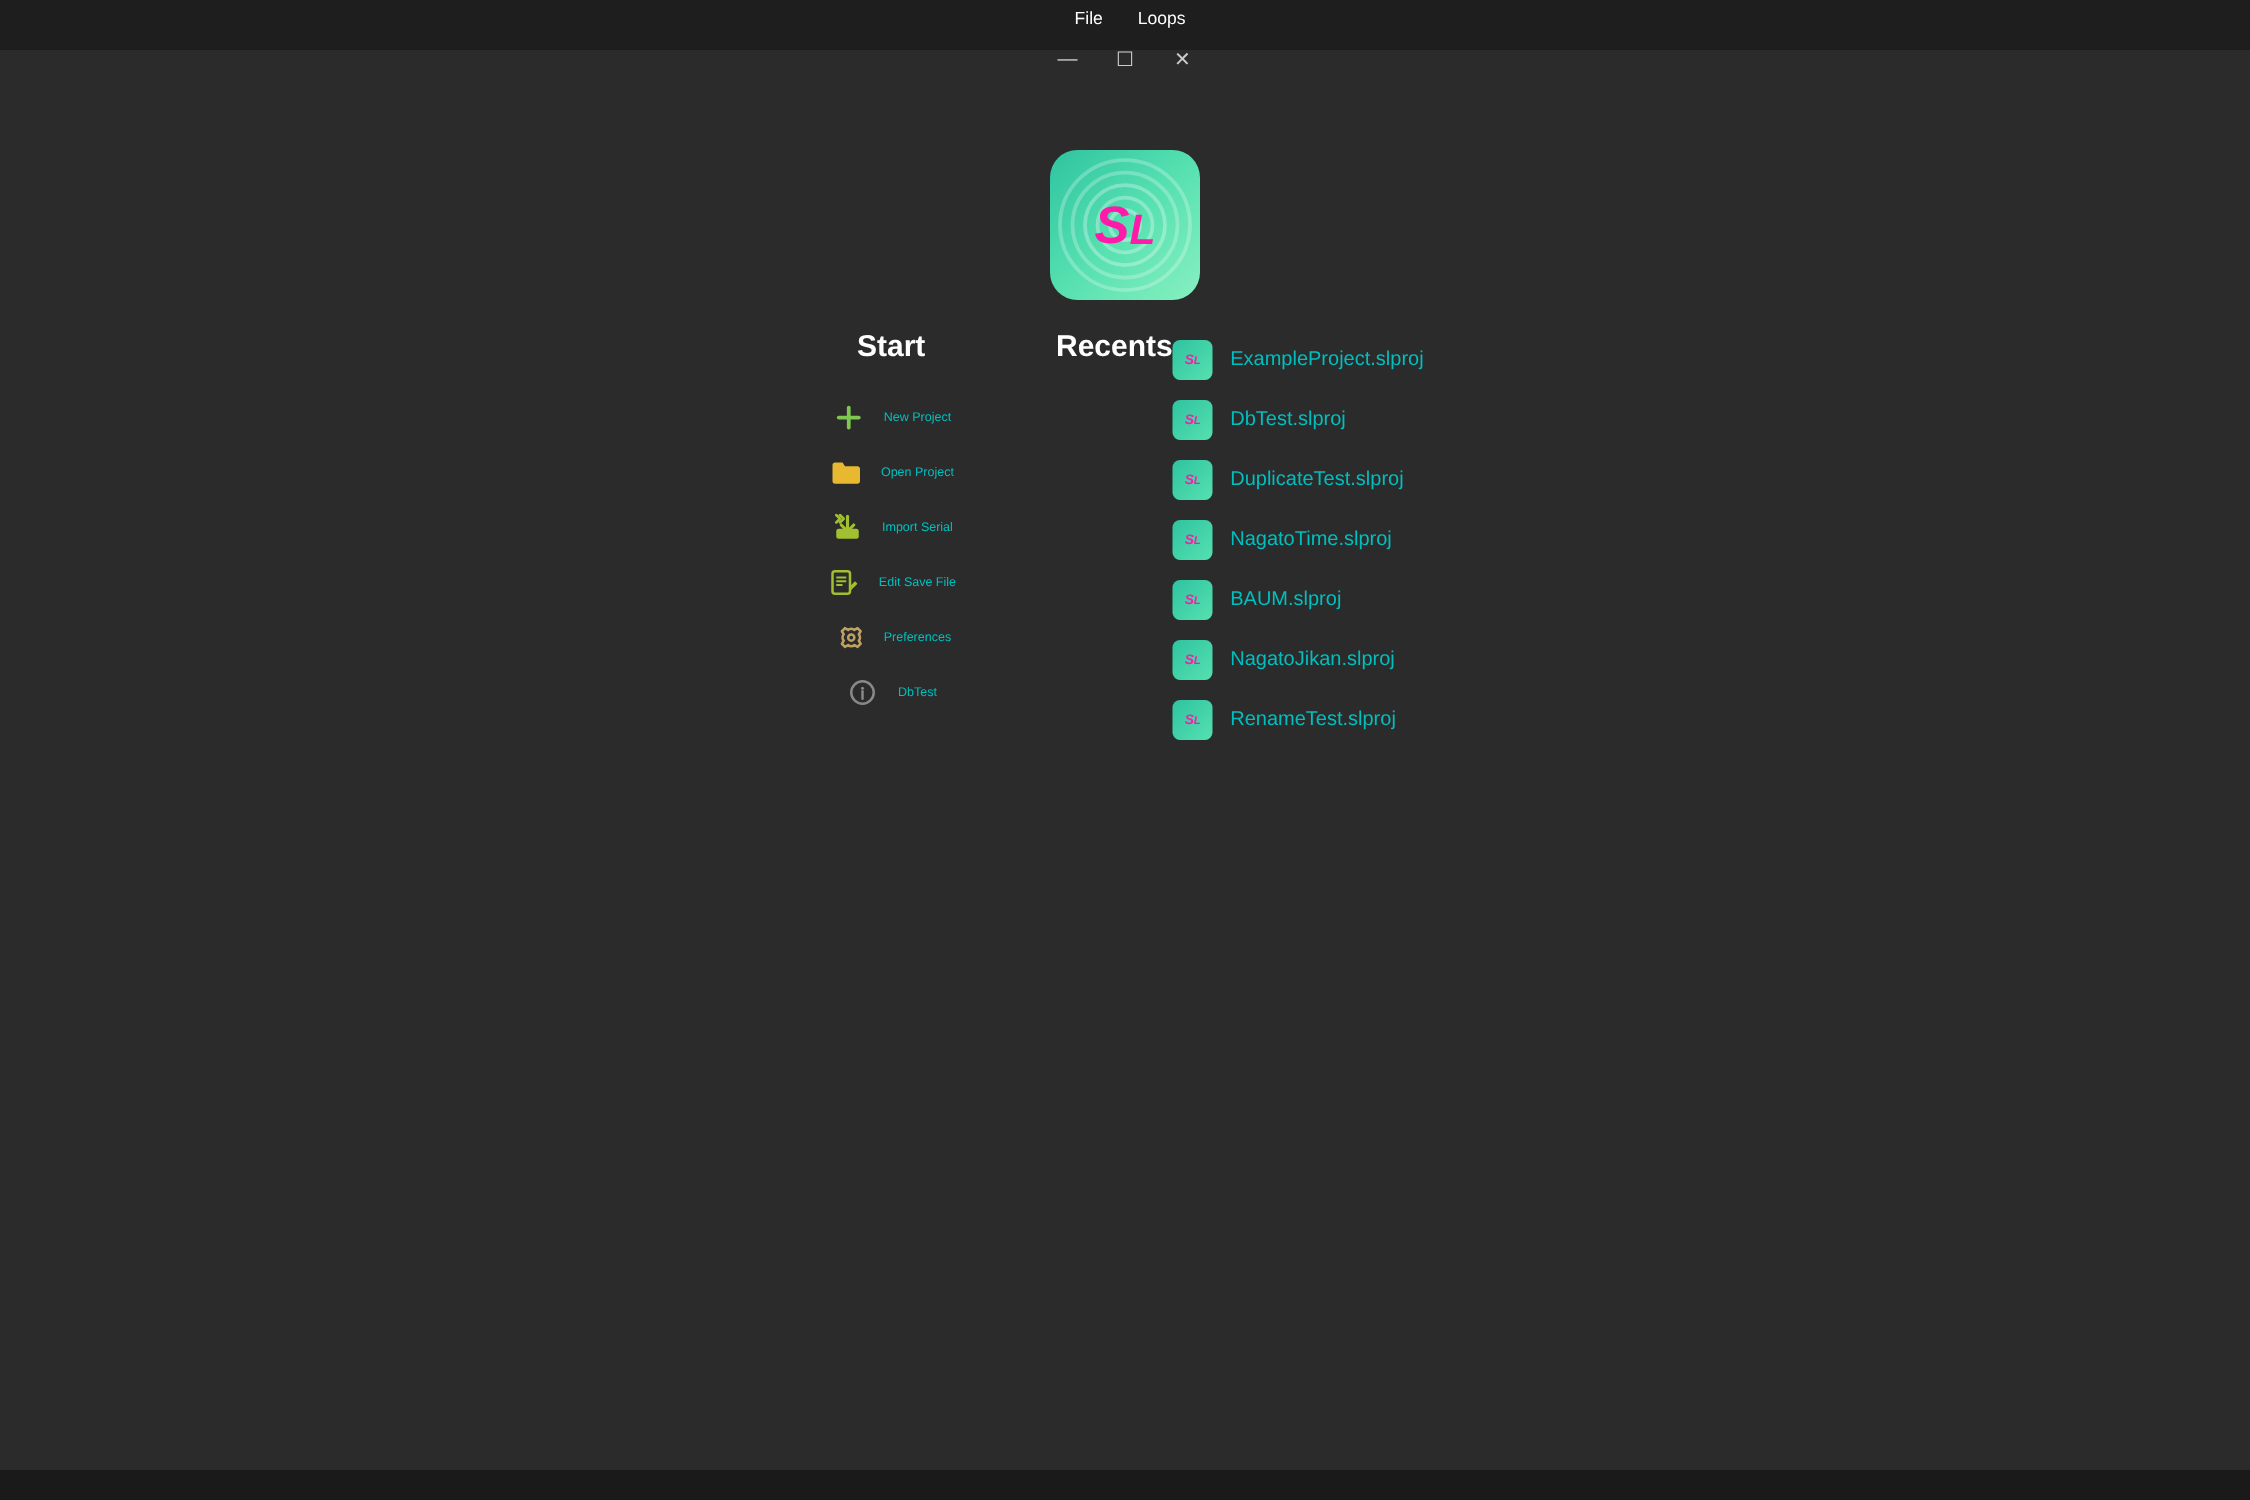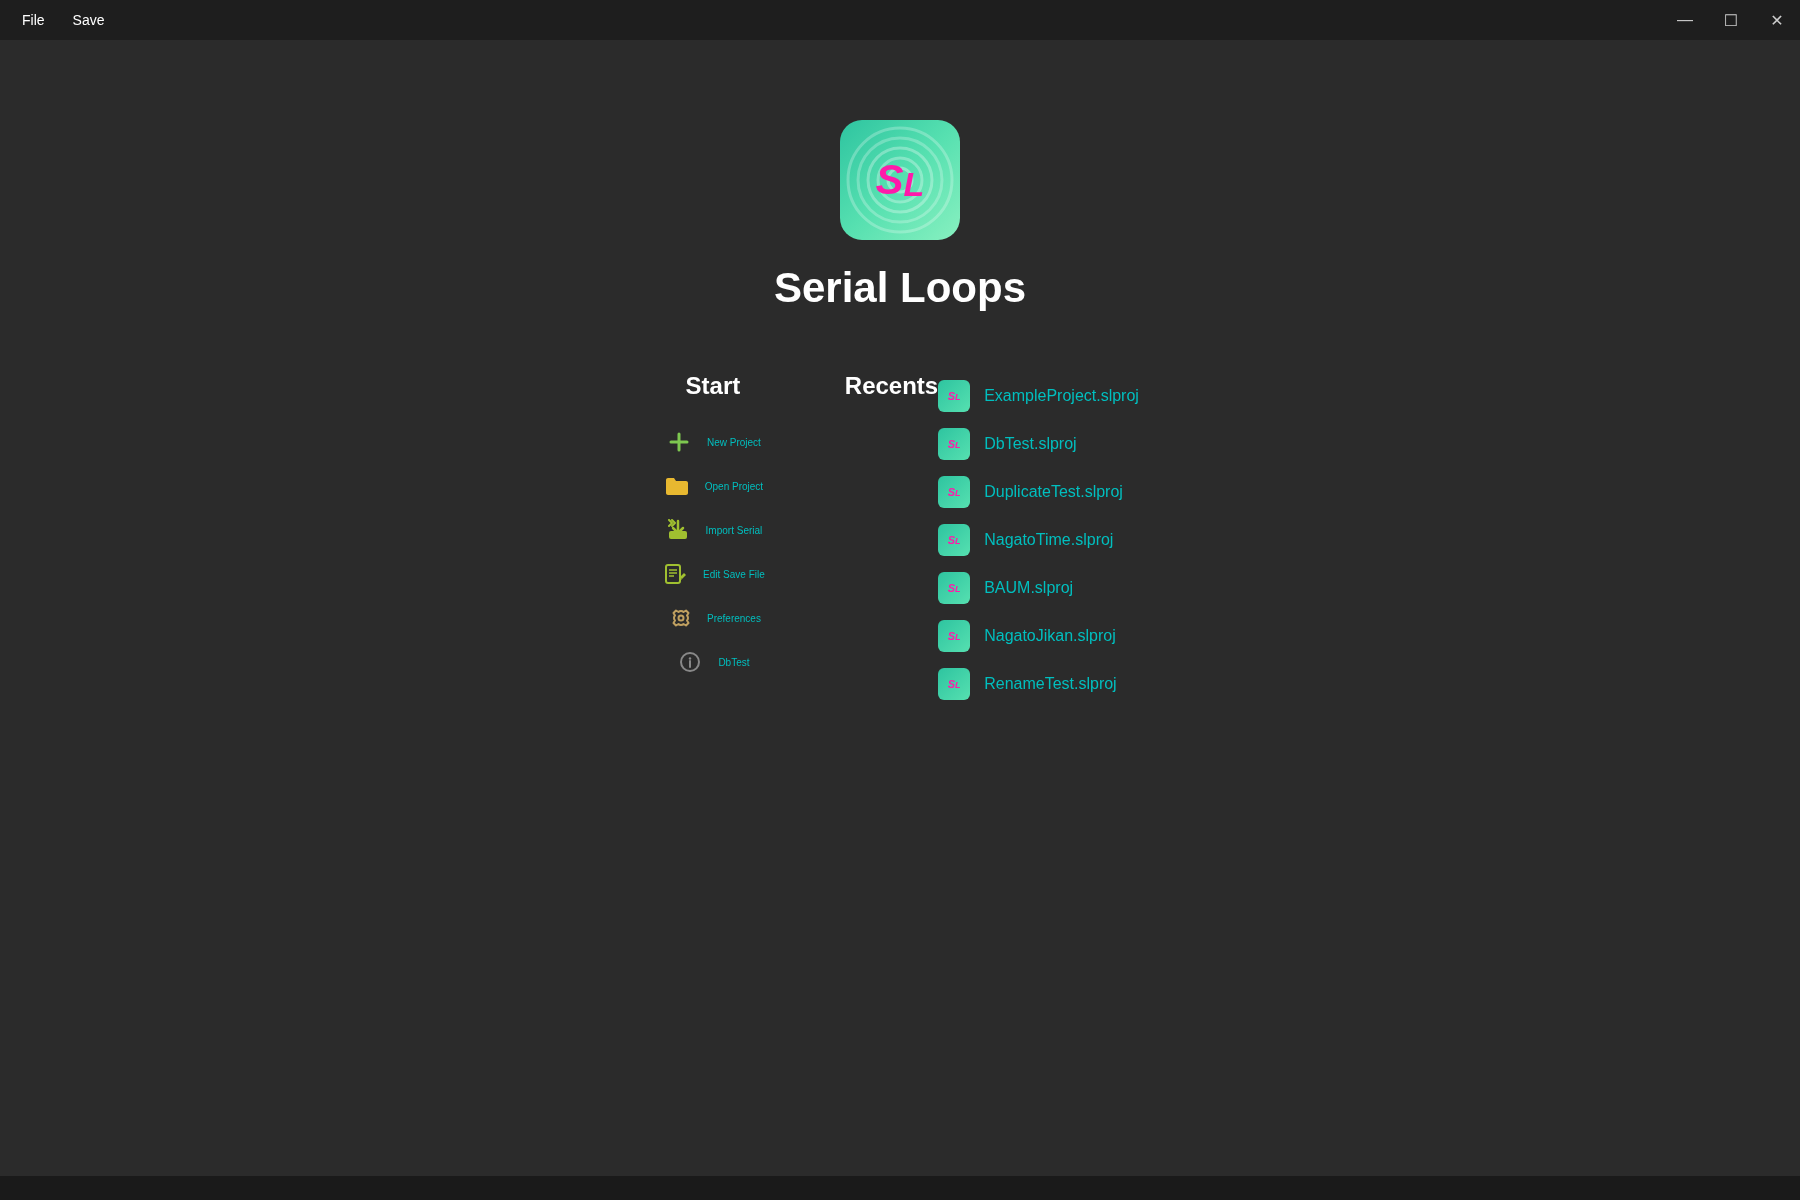--- a/index.html
+++ b/index.html
@@ -22,20 +22,21 @@
     .titlebar {
       width: 100%;
       height: 40px;
       background-color: #1e1e1e;
       display: flex;
       align-items: center;
       justify-content: space-between;
       padding: 0 0;
       position: relative;
       z-index: 100;
+      flex-direction: column;
     }
 
     .titlebar-menu {
       display: flex;
       align-items: center;
       gap: 0;
       padding-left: 8px;
     }
 
     .menu-item {
@@ -229,21 +230,21 @@
 
     
     .icon-green { color: #7ec850; }
   </style>
 </head>
 <body>
 
 <div class="titlebar">
   <div class="titlebar-menu">
     <div class="menu-item">File</div>
-    <div class="menu-item">Save</div>
+    <div class="menu-item">Loops</div>
   </div>
   <div class="titlebar-controls">
     <div class="titlebar-btn">—</div>
     <div class="titlebar-btn">☐</div>
     <div class="titlebar-btn close">✕</div>
   </div>
 </div>
 
 <div class="main-content">
 
@@ -255,21 +256,20 @@
         <circle cx="55" cy="55" r="32" fill="none" stroke="rgba(255,255,255,0.3)" stroke-width="3"></circle>
         <circle cx="55" cy="55" r="22" fill="none" stroke="rgba(255,255,255,0.3)" stroke-width="3"></circle>
         <circle cx="55" cy="55" r="12" fill="none" stroke="rgba(255,255,255,0.35)" stroke-width="3"></circle>
       </svg>
     </div>
     <div class="app-icon-text">
       <span class="sl-s">S</span><span class="sl-l">L</span>
     </div>
   </div>
 
-  <div class="app-title">Serial Loops</div>
 
   <div class="content-area">
 
     <div class="start-section">
       <div class="section-heading">Start</div>
 
       <div class="start-item">
         <div class="start-item-icon icon-green">
           <svg width="22" height="22" viewBox="0 0 22 22" fill="none" xmlns="http://www.w3.org/2000/svg">
             <line x1="11" y1="3" x2="11" y2="19" stroke="#7ec850" stroke-width="3" stroke-linecap="round"></line>

